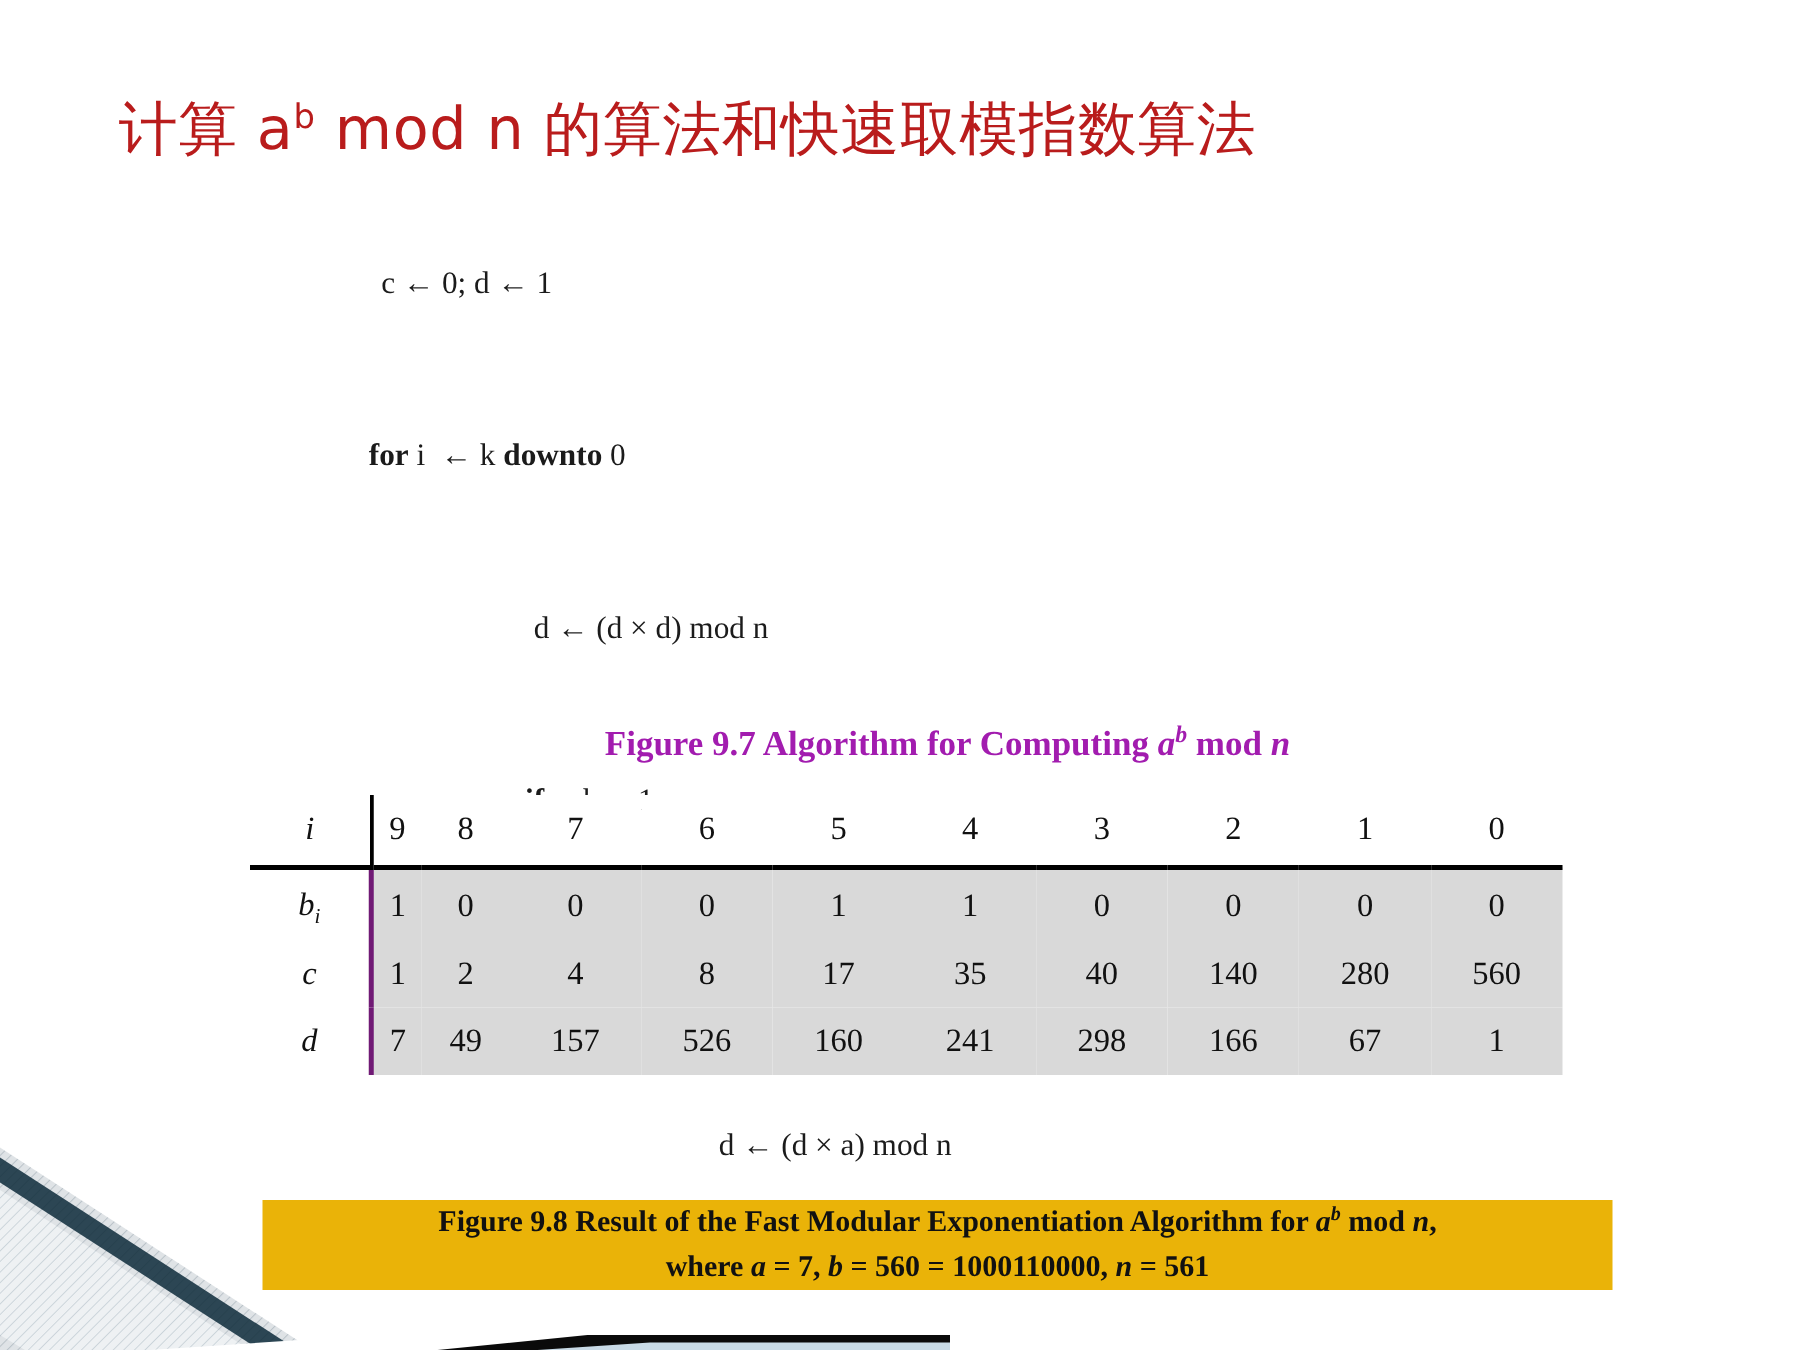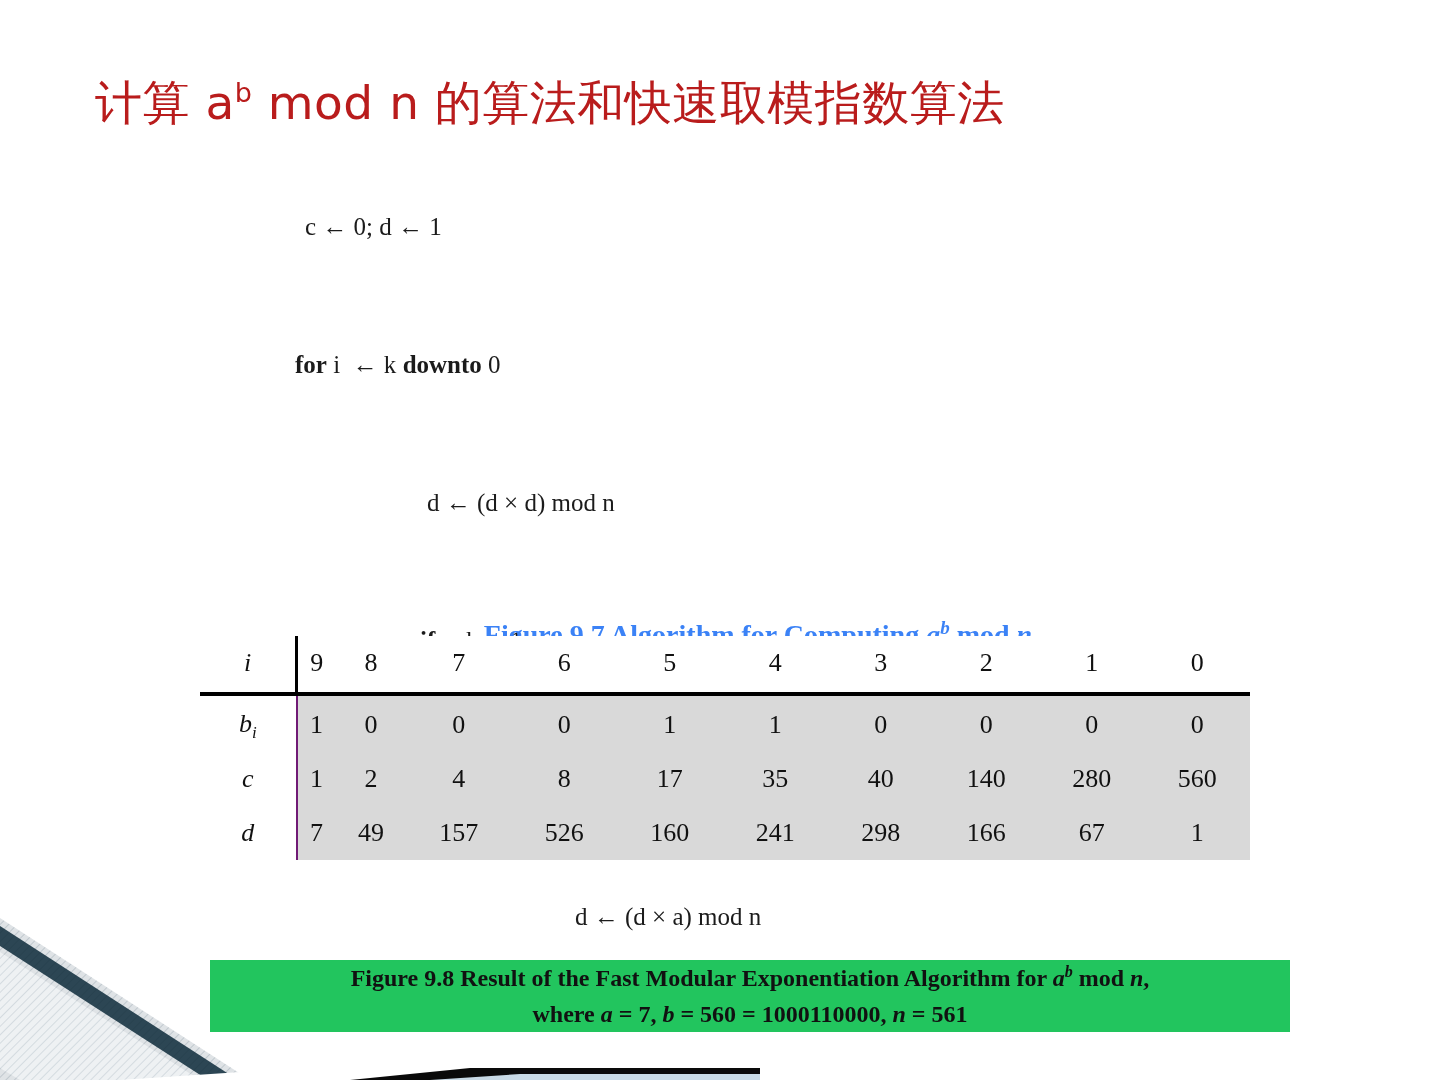--- a/index.html
+++ b/index.html
@@ -60,23 +60,22 @@
   
   .fig97-caption {
     position: absolute;
     left: 398px;
     top: 580px;
     width: 720px;
     text-align: center;
     font-family: "Liberation Serif", serif;
     font-size: 28px;
     font-weight: bold;
-    color: #3b82f6;
+    color: #a21caf;
     white-space: nowrap;
-    margin-top: 39px;
   }
   .fig97-caption .ital {
     font-style: italic;
     font-weight: bold;
   }
   .fig97-caption .sup {
     font-size: 19px;
     vertical-align: super;
     line-height: 0;
     font-style: italic;
@@ -99,21 +98,21 @@
   table.trace td, table.trace th {
     text-align: center;
     font-weight: normal;
     padding: 0;
     height: 54px;
   }
   table.trace .rowlab {
     width: 95px;
     font-style: italic;
     background: #ffffff;
-    border-right: 2px solid #701a75;
+    border-right: 4px solid #701a75;
   }
   table.trace thead .rowlab {
     border-right: 3px solid #000000;
   }
   table.trace thead td {
     border-bottom: 4px solid #000000;
     background: #ffffff;
     padding-bottom: 2px;
   }
   table.trace tbody td.cell {
@@ -134,21 +133,21 @@
     position: absolute;
     left: 210px;
     top: 960px;
     width: 1080px;
     text-align: center;
     font-family: "Liberation Serif", serif;
     font-size: 24px;
     font-weight: bold;
     color: #111111;
     line-height: 36px;
-    background: #22c55e;
+    background: #eab308;
     z-index: 5;
   }
   .fig98-caption .ital {
     font-style: italic;
   }
   .fig98-caption .sup {
     font-size: 16px;
     vertical-align: super;
     line-height: 0;
     font-style: italic;

